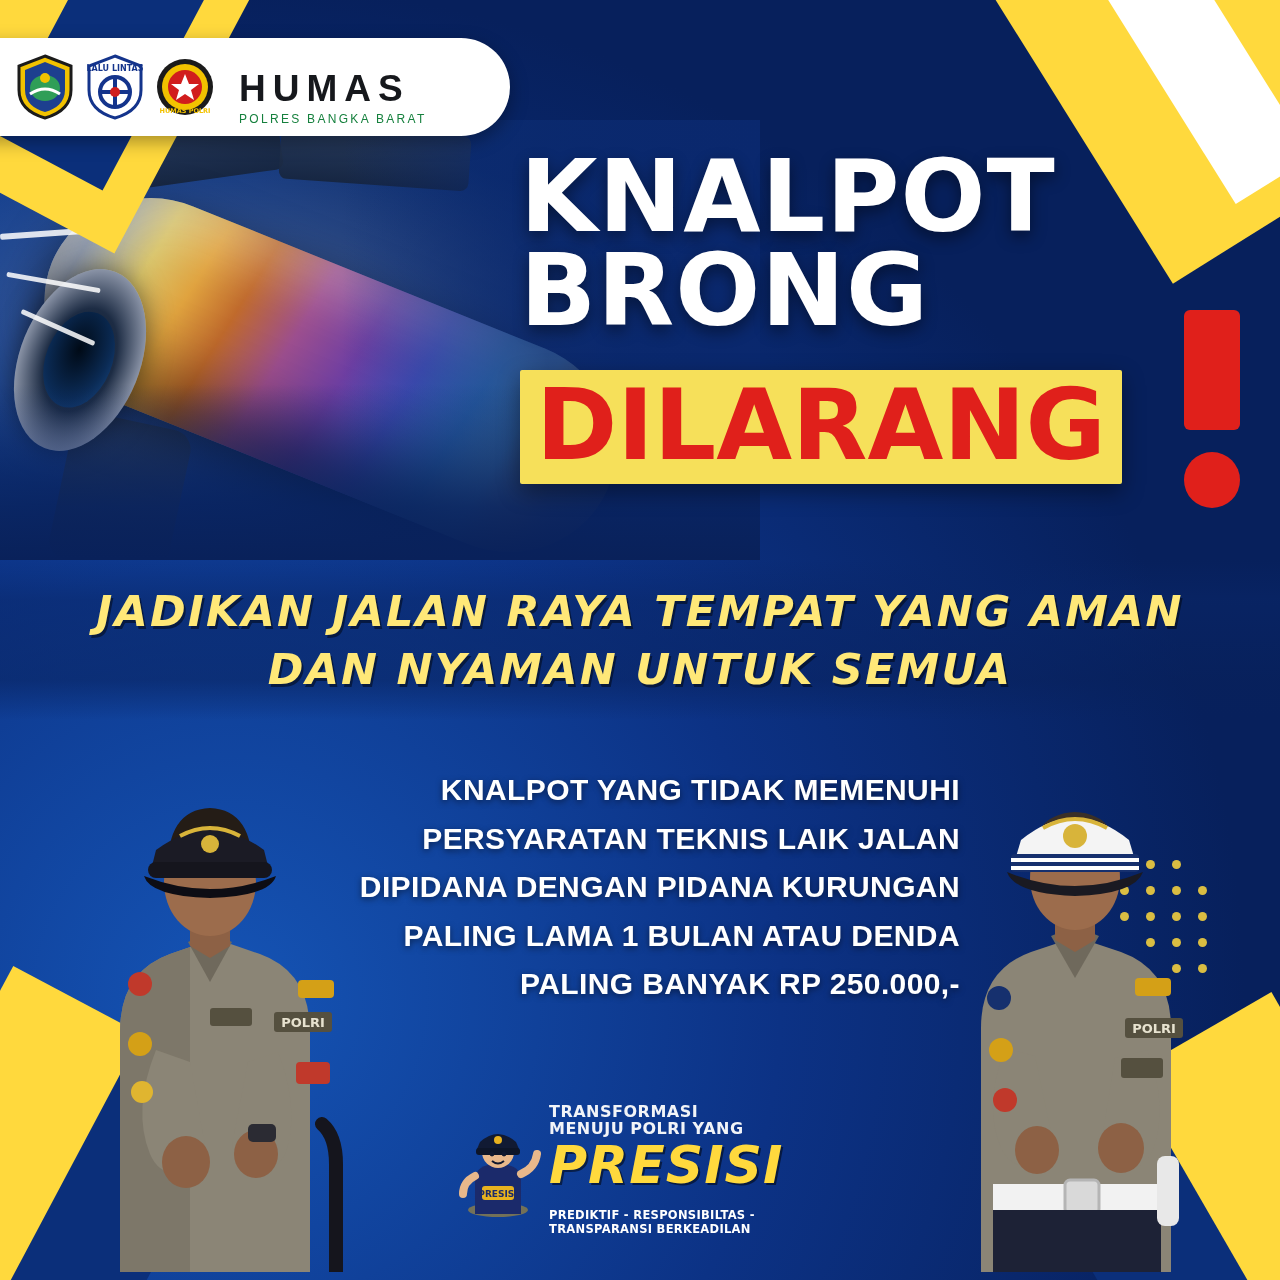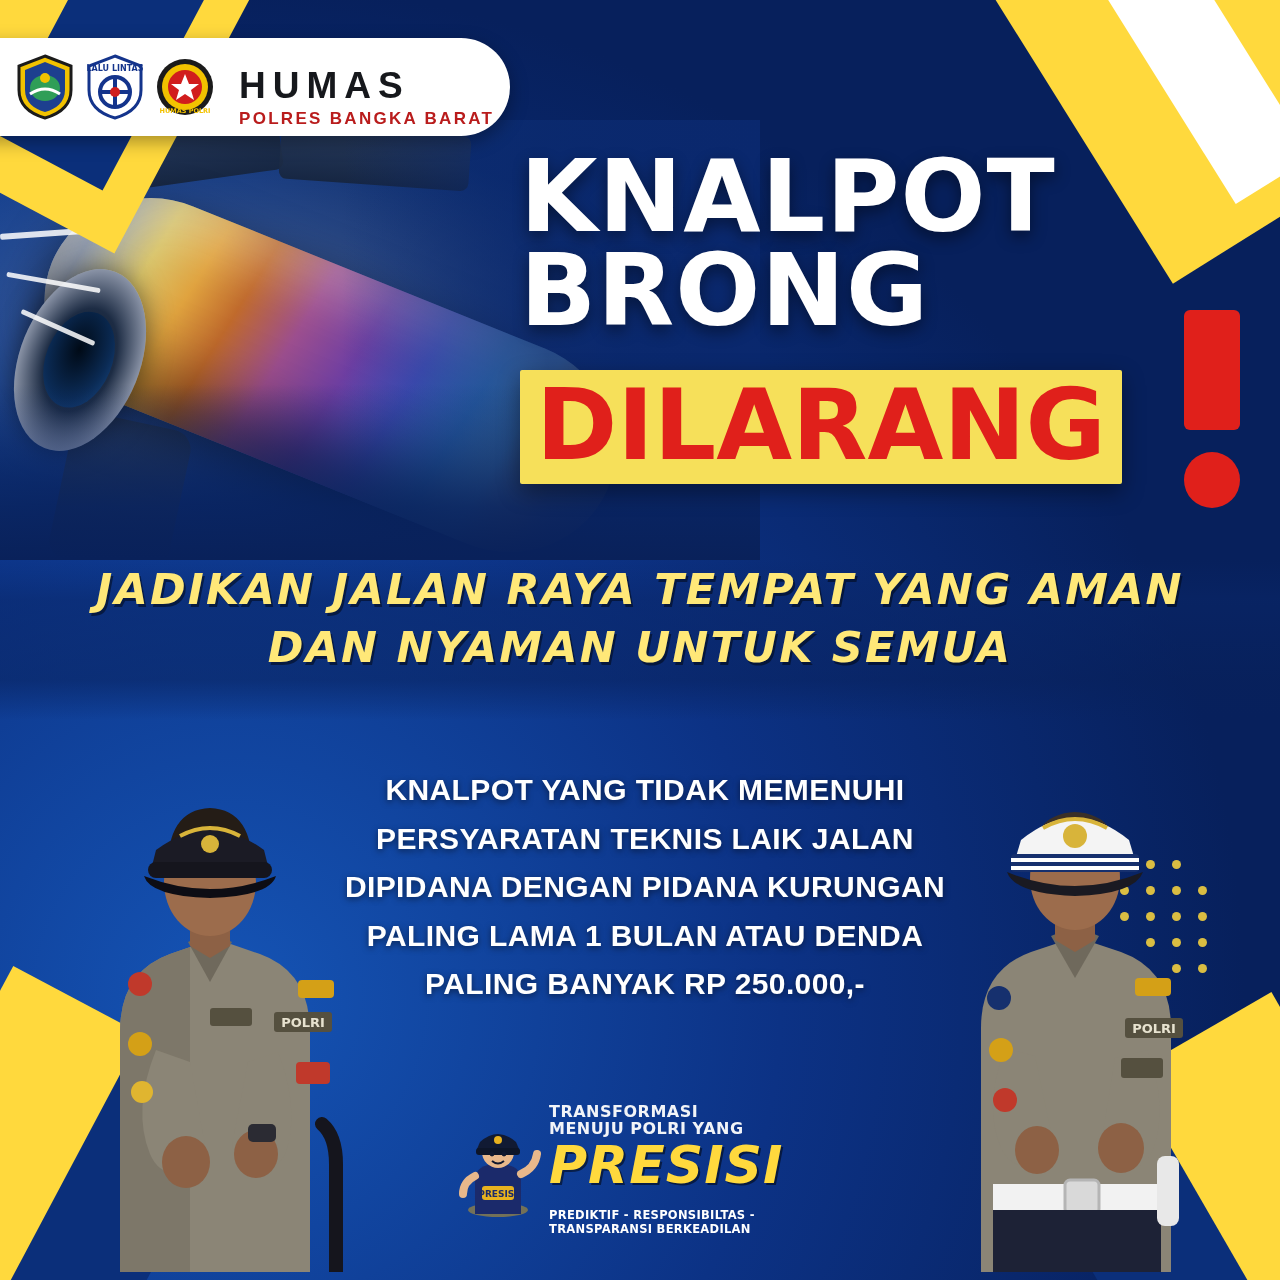--- a/index.html
+++ b/index.html
@@ -191,24 +191,24 @@
     line-height: 1;
     margin-top: 20px;
   }
   .humas-title {
     font-size: 37px;
     font-weight: bold;
     letter-spacing: 7px;
     color: #16181c;
   }
   .humas-sub {
-    font-size: 17px;
-    font-weight: bold;
+    font-size: 12px;
+    font-weight: normal;
     letter-spacing: 2.3px;
-    color: #b91c1c;
+    color: #15803d;
     margin-top: 6px;
   }
 
   
   .headline {
     position: absolute;
     left: 520px;
     top: 150px;
     width: 720px;
   }
@@ -265,41 +265,41 @@
   .slogan-band {
     position: absolute;
     left: 0;
     top: 560px;
     width: 1280px;
     height: 160px;
     background: linear-gradient(180deg, rgba(10,44,118,0.0) 0%, rgba(9,38,104,0.55) 25%, rgba(8,33,92,0.55) 75%, rgba(8,33,92,0.0) 100%);
     display: flex;
     flex-direction: column;
     align-items: center;
-    justify-content: flex-start;
+    justify-content: center;
   }
   .slogan-line {
     font-family: "DejaVu Sans", sans-serif;
     font-style: italic;
     font-weight: bold;
     font-size: 43px;
     letter-spacing: 2.2px;
     color: #ffe878;
     text-shadow: 2px 3px 0 rgba(0,0,0,0.45);
     line-height: 1.35;
     white-space: nowrap;
   }
 
   
   .body-text {
     position: absolute;
     left: 330px;
     top: 766px;
     width: 630px;
-    text-align: center;
+    text-align: right;
   }
   .body-line {
     font-family: "Liberation Sans", sans-serif;
     font-weight: bold;
     font-size: 30px;
     letter-spacing: 0.4px;
     color: #ffffff;
     line-height: 1.62;
     text-shadow: 0 2px 6px rgba(0,0,0,0.5);
     white-space: nowrap;

